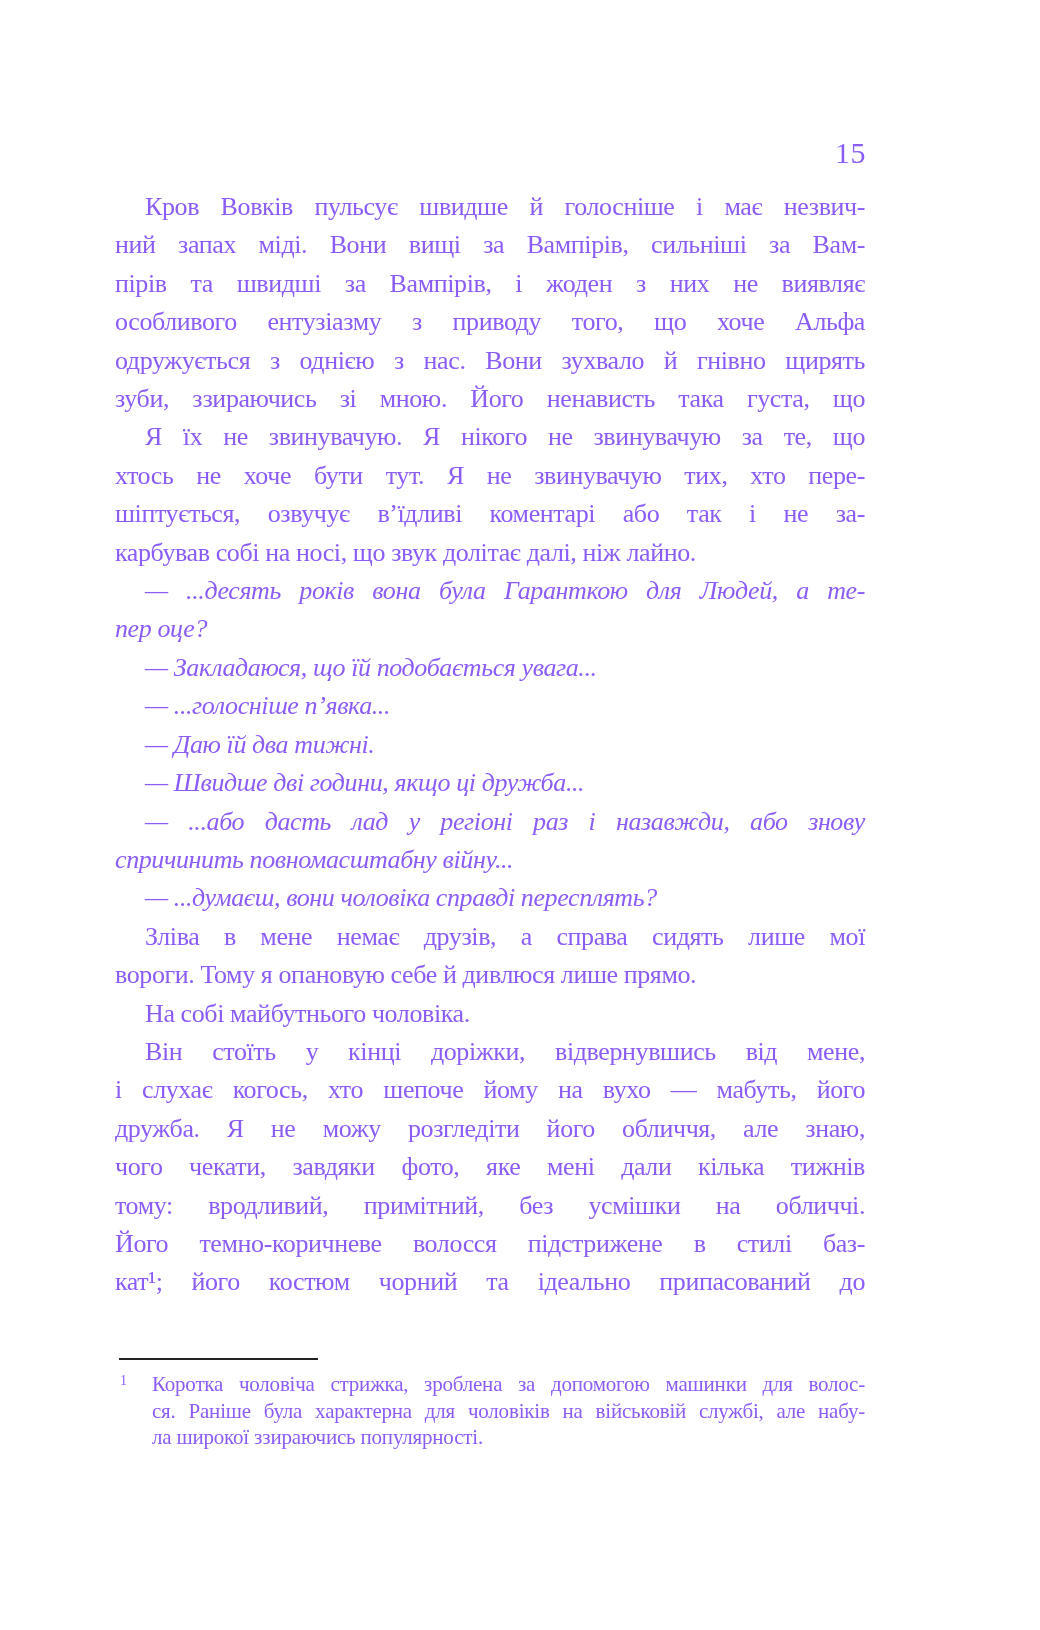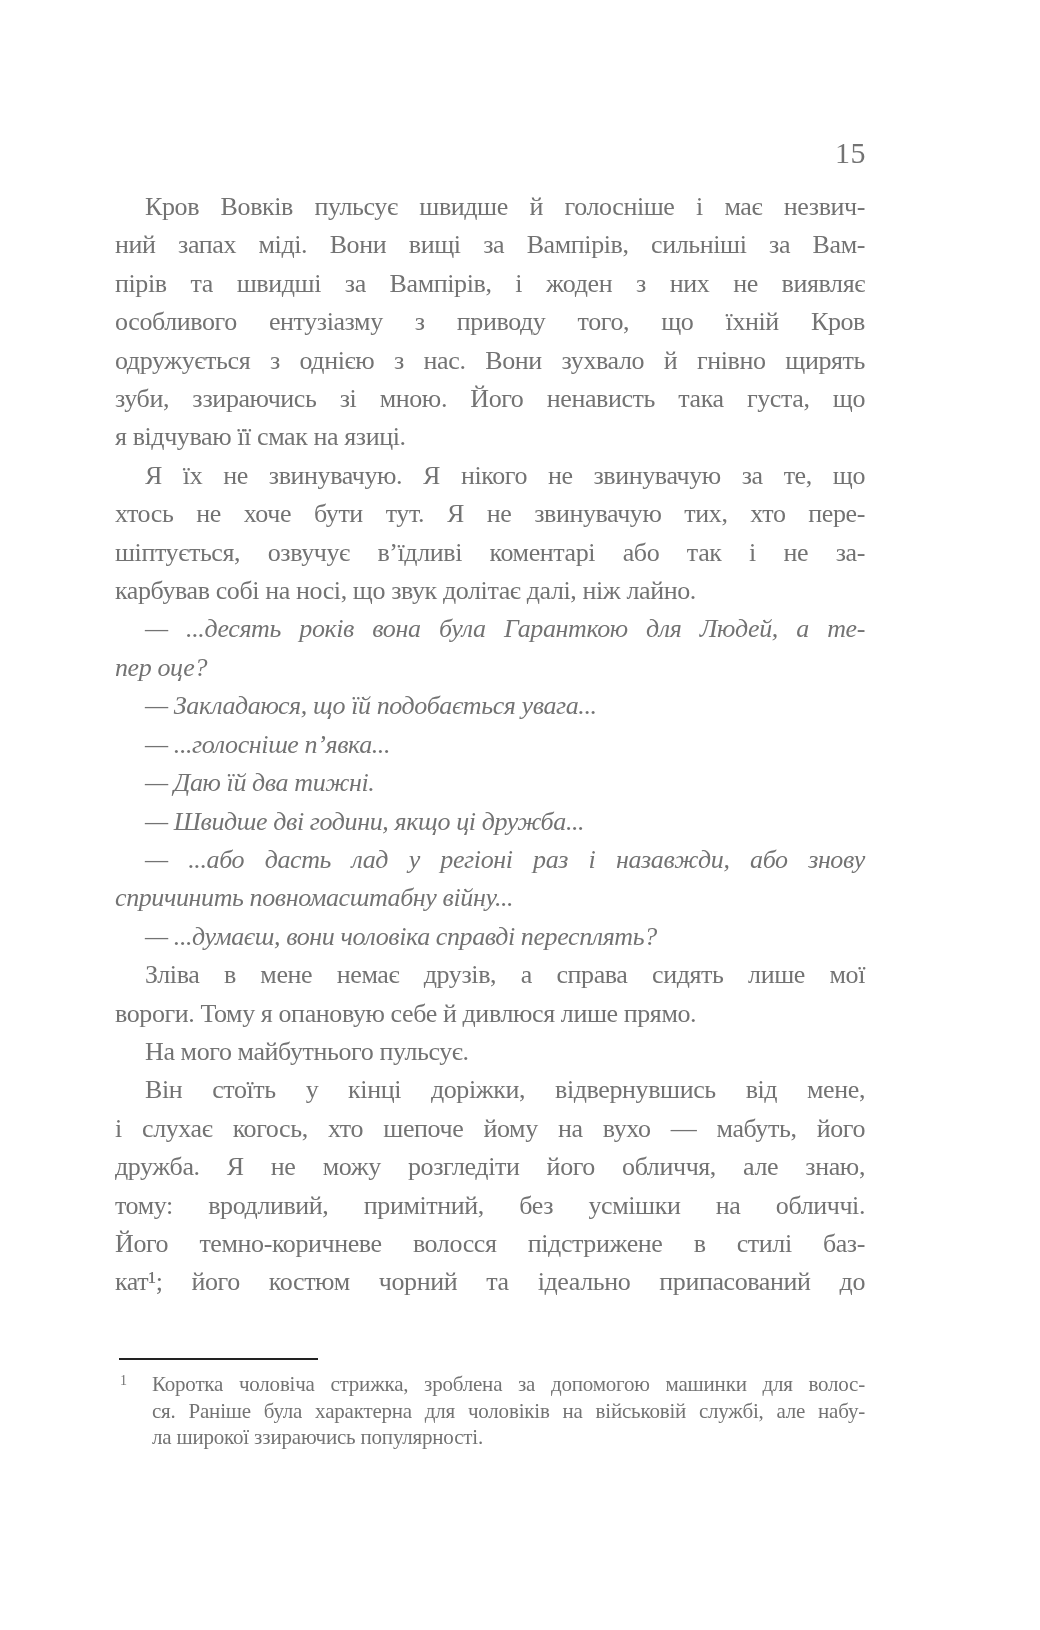--- a/index.html
+++ b/index.html
@@ -1,21 +1,21 @@
 <!DOCTYPE html>
 <html lang="uk"><head>
 <meta charset="utf-8">
 <style>
   html, body { margin: 0; padding: 0; background: #ffffff; }
   .page {
     position: relative;
     width: 1040px;
     height: 1630px;
     background: #ffffff;
-    color: #737373;
+    color: #8b5cf6;
     font-family: "Liberation Serif", "DejaVu Serif", serif;
     overflow: hidden;
   }
   .page-number {
     position: absolute;
     top: 136px;
     right: 174px;
     font-size: 30px;
     line-height: 34px;
     letter-spacing: 0.5px;
@@ -71,24 +71,23 @@
 <body>
 
 <div class="page">
   <div class="page-number">15</div>
 
   <div class="body-text" id="body-text">
       <div class="para">
         <div class="line first">Кров Вовків пульсує швидше й голосніше і має незвич-</div>
         <div class="line">ний запах міді. Вони вищі за Вампірів, сильніші за Вам-</div>
         <div class="line">пірів та швидші за Вампірів, і жоден з них не виявляє</div>
-        <div class="line">особливого ентузіазму з приводу того, що їхній Кров</div>
+        <div class="line">особливого ентузіазму з приводу того, що хоче Альфа</div>
         <div class="line">одружується з однією з нас. Вони зухвало й гнівно щирять</div>
         <div class="line">зуби, ззираючись зі мною. Його ненависть така густа, що</div>
-        <div class="line last">я відчуваю її смак на язиці.</div>
       </div>
       <div class="para">
         <div class="line first">Я їх не звинувачую. Я нікого не звинувачую за те, що</div>
         <div class="line">хтось не хоче бути тут. Я не звинувачую тих, хто пере-</div>
         <div class="line">шіптується, озвучує в’їдливі коментарі або так і не за-</div>
         <div class="line last">карбував собі на носі, що звук долітає далі, ніж лайно.</div>
       </div>
       <div class="para dialogue">
         <div class="line first">— ...десять років вона була Гаранткою для Людей, а те-</div>
         <div class="line last">пер оце?</div>
@@ -110,26 +109,27 @@
         <div class="line last">спричинить повномасштабну війну...</div>
       </div>
       <div class="para dialogue">
         <div class="line first last">— ...думаєш, вони чоловіка справді пересплять?</div>
       </div>
       <div class="para">
         <div class="line first">Зліва в мене немає друзів, а справа сидять лише мої</div>
         <div class="line last">вороги. Тому я опановую себе й дивлюся лише прямо.</div>
       </div>
       <div class="para">
-        <div class="line first last">На мого майбутнього пульсує.</div>
+        <div class="line first last">На собі майбутнього чоловіка.</div>
       </div>
       <div class="para">
         <div class="line first">Він стоїть у кінці доріжки, відвернувшись від мене,</div>
         <div class="line">і слухає когось, хто шепоче йому на вухо — мабуть, його</div>
         <div class="line">дружба. Я не можу розгледіти його обличчя, але знаю,</div>
+        <div class="line">чого чекати, завдяки фото, яке мені дали кілька тижнів</div>
         <div class="line">тому: вродливий, примітний, без усмішки на обличчі.</div>
         <div class="line">Його темно-коричневе волосся підстрижене в стилі баз-</div>
         <div class="line last force-justify">кат¹; його костюм чорний та ідеально припасований до</div>
       </div>
     </div>
 
   <div class="footnote-divider"></div>
 
   <div class="footnote">
     <span class="fn-marker">1</span>

